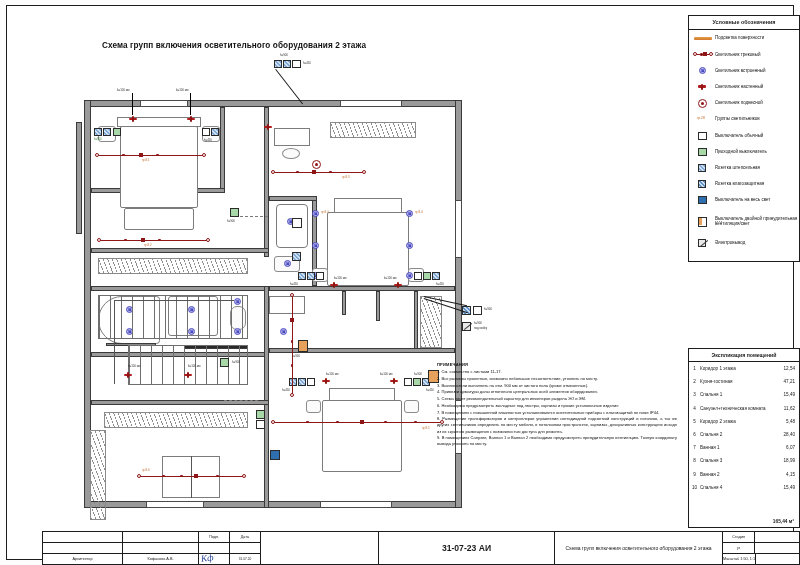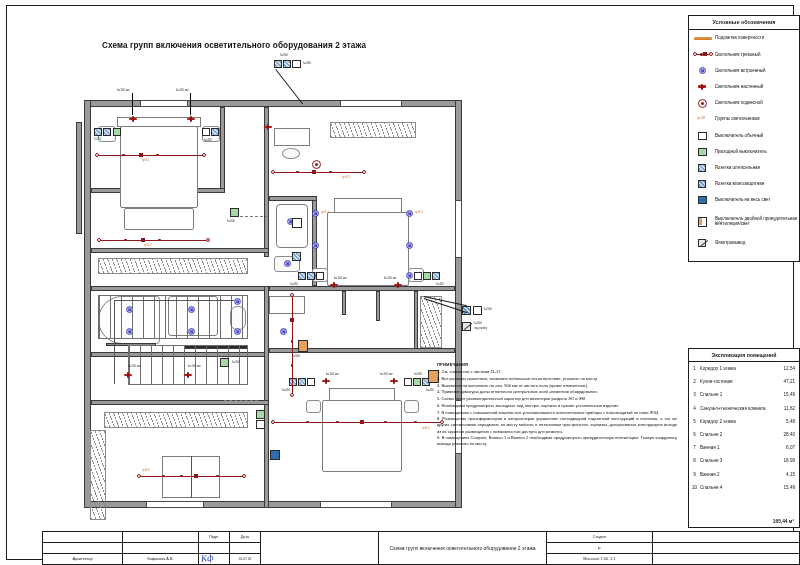--- a/index.html
+++ b/index.html
@@ -592,20 +592,23 @@
             </div>
           <div class="r">
             <div class="cc" style="flex:1;position:relative;">
                 <span id="sig">Кф</span>
               </div>
             <div class="cc" style="flex:1;font-size:3.2px;">31.07.20</div>
           </div>
         </div>
       </div>
       <div class="c" style="width:118px;"></div>
+      <div class="c" style="width:176px;">
+        <div class="ctr" style="font-size:8.6px;font-weight:bold;">31-07-23 АИ</div>
+      </div>
       <div class="c" style="width:168px;">
         <div class="ctr" style="font-size:5px;line-height:1.3;padding:0 4px;">Схема групп включения осветительного оборудования 2 этажа</div>
       </div>
       <div class="c" style="flex:1 1 auto;border-right:0;">
         <div class="tbgrid">
           <div class="r">
               <div class="cc" style="flex:1;font-size:3.8px;">Стадия</div>
               <div class="cc" style="flex:1.4"></div>
             </div>
           <div class="r">

